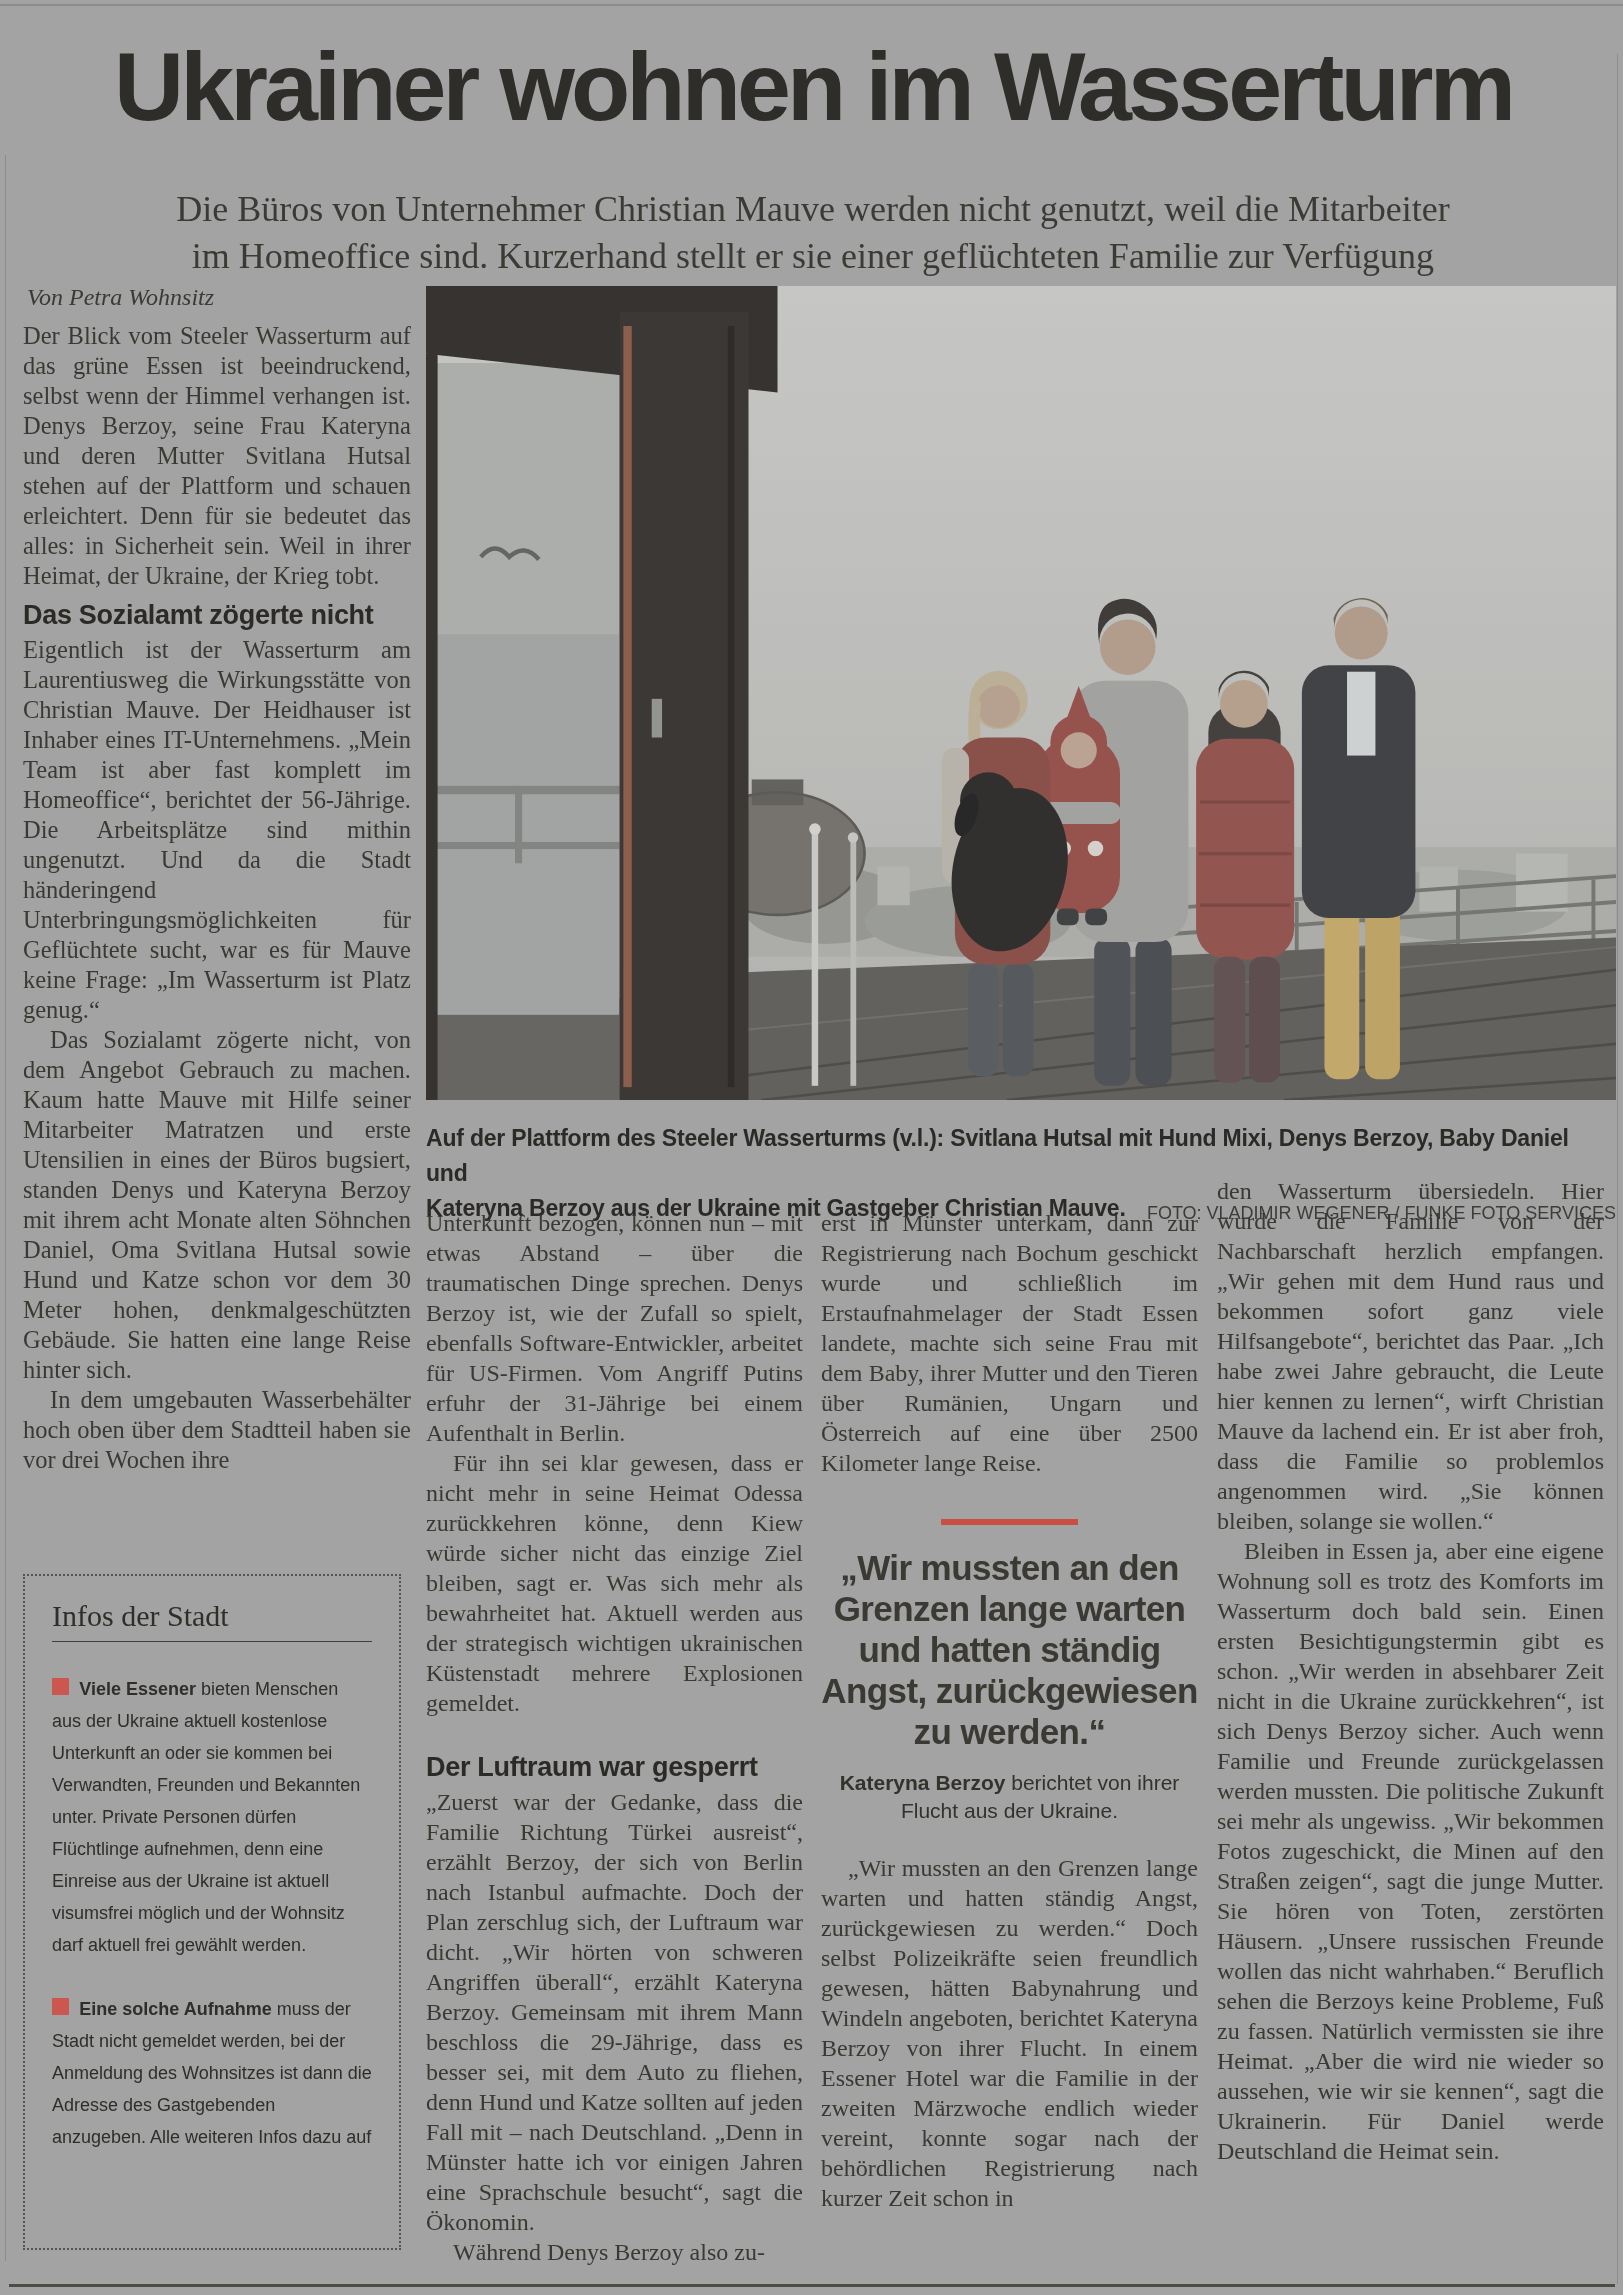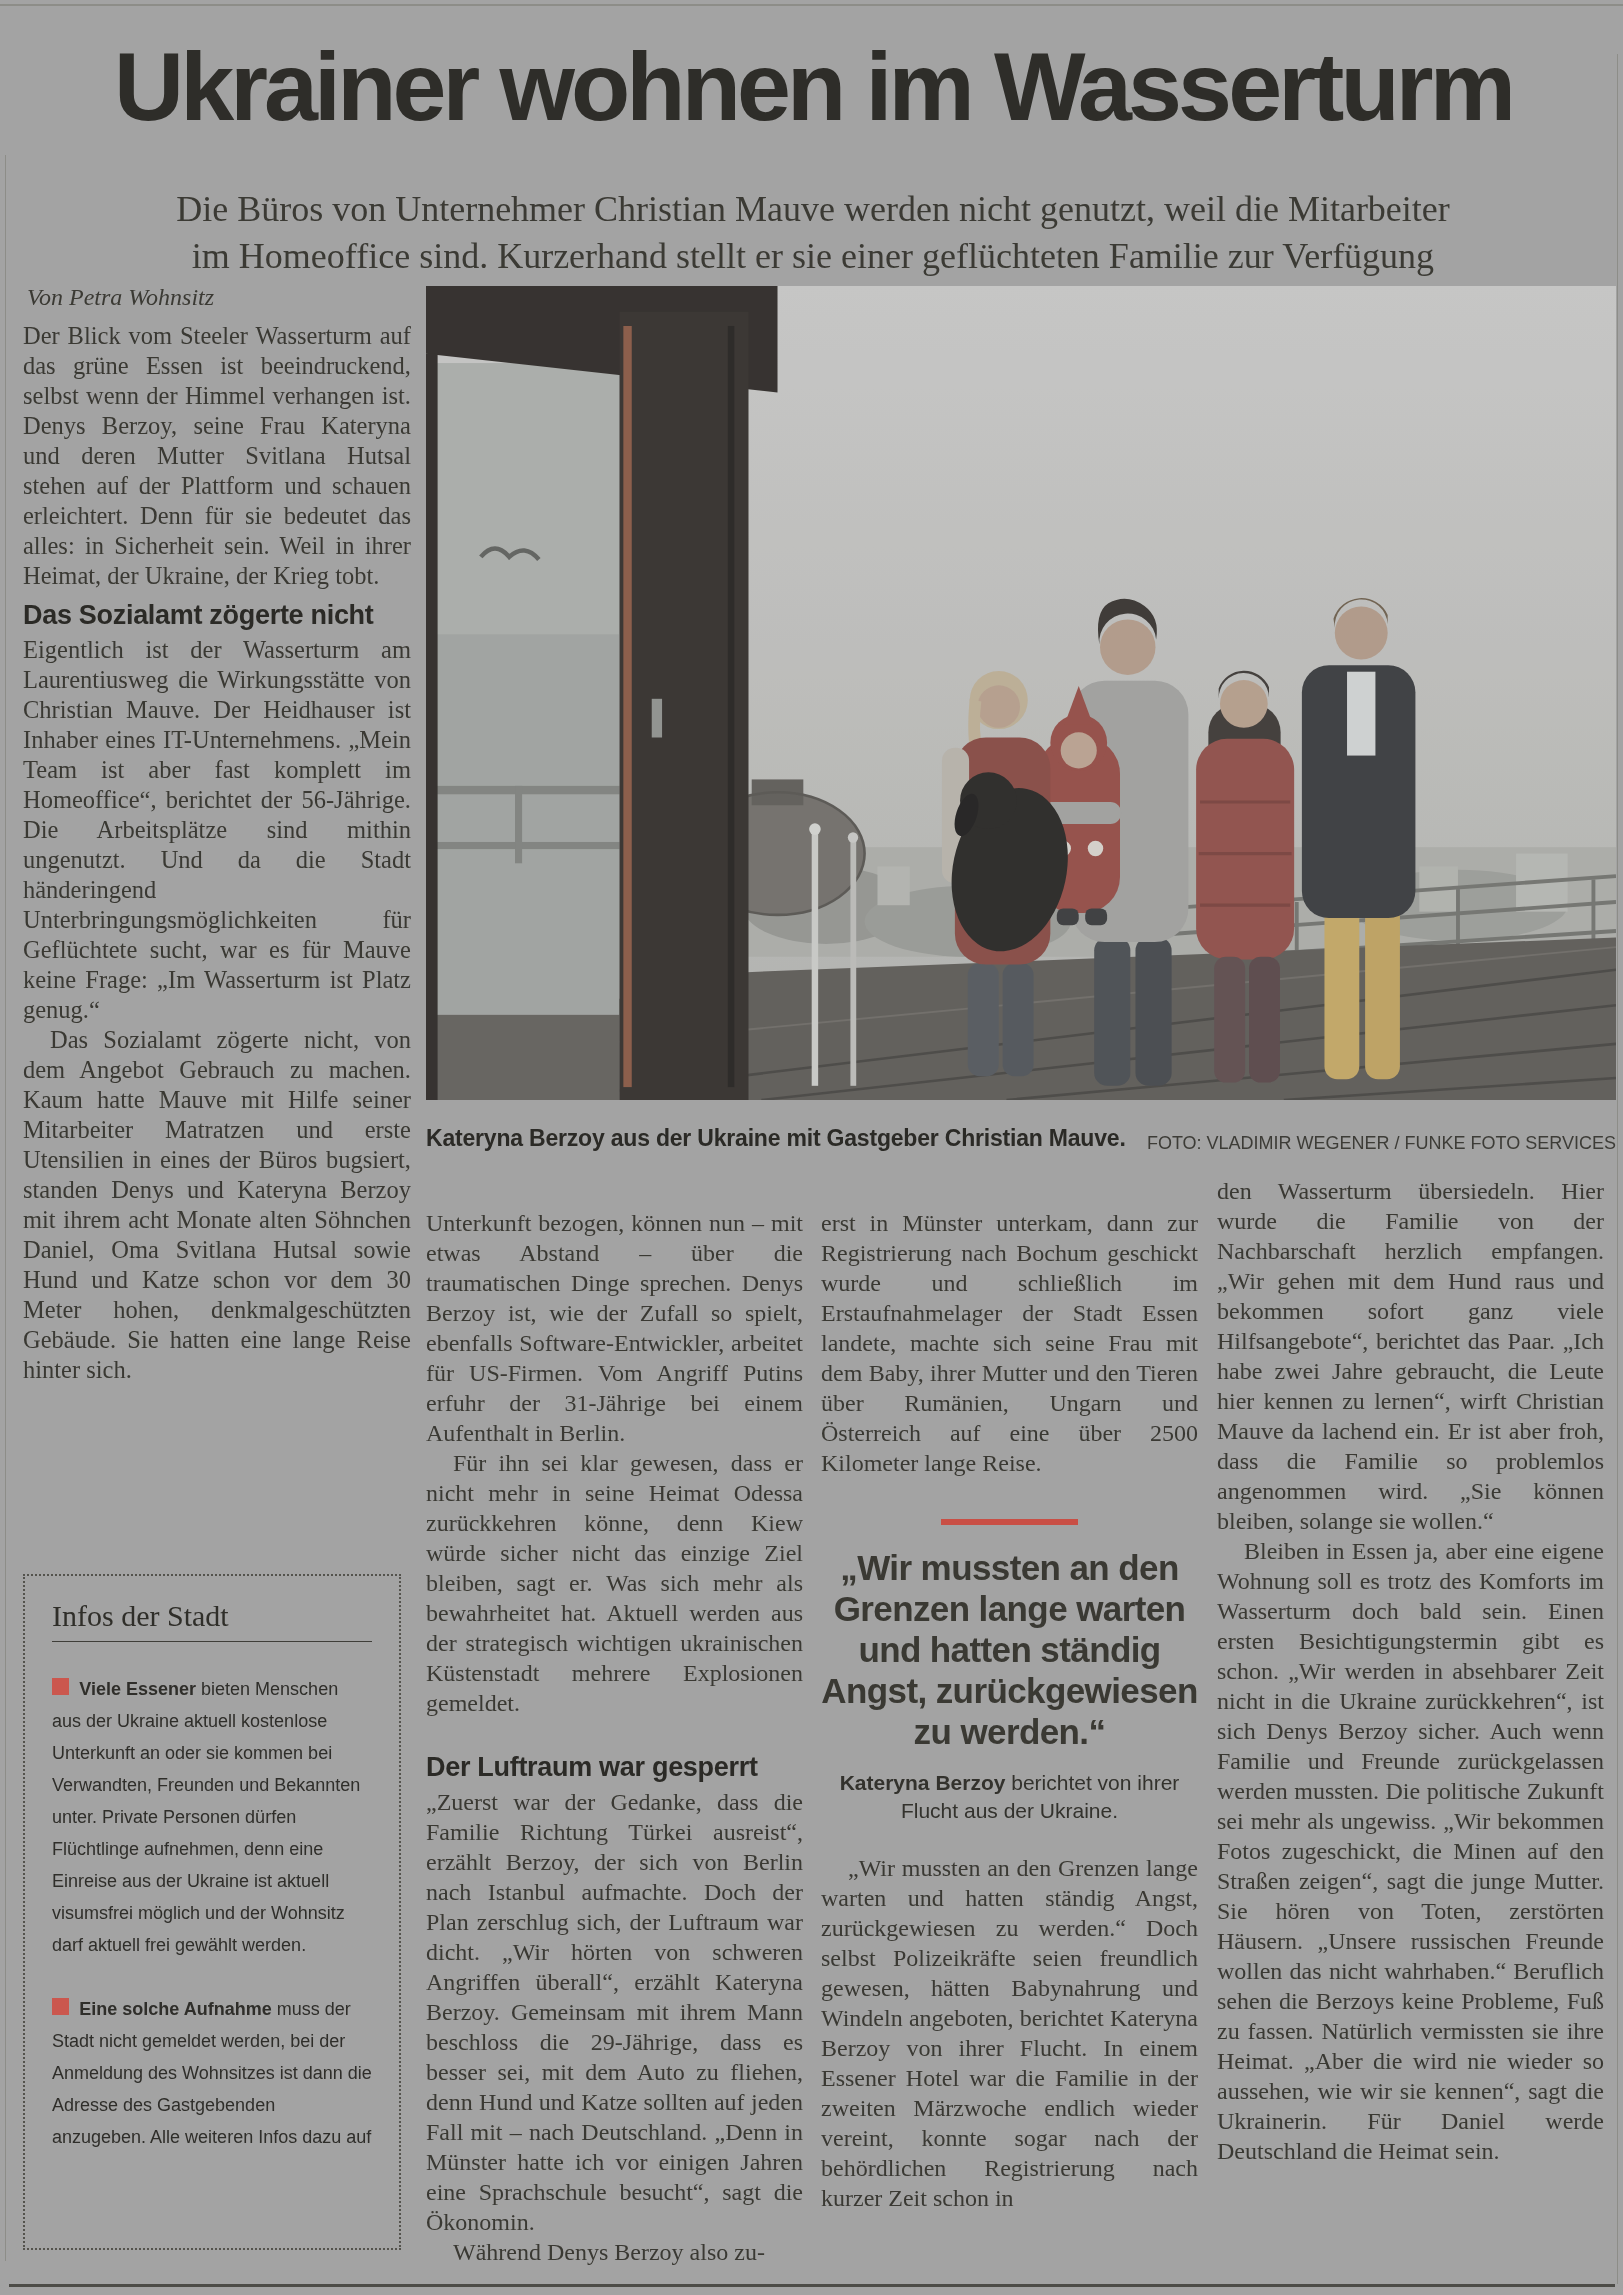--- a/index.html
+++ b/index.html
@@ -111,20 +111,21 @@
     <div>im Homeoffice sind. Kurzerhand stellt er sie einer geflüchteten Familie zur Verfügung</div>
   </div>
 
   <div id="byline">Von Petra Wohnsitz</div>
 
   <div id="col1" class="bodycol">
     <p>Der Blick vom Steeler Wasserturm auf das grüne Essen ist beeindruckend, selbst wenn der Himmel verhangen ist. Denys Berzoy, seine Frau Kateryna und deren Mutter Svitlana Hutsal stehen auf der Plattform und schauen erleichtert. Denn für sie bedeutet das alles: in Sicherheit sein. Weil in ihrer Heimat, der Ukraine, der Krieg tobt.</p>
     <div class="subhead">Das Sozialamt zögerte nicht</div>
     <p>Eigentlich ist der Wasserturm am Laurentiusweg die Wirkungsstätte von Christian Mauve. Der Heidhauser ist Inhaber eines IT-Unternehmens. „Mein Team ist aber fast komplett im Homeoffice“, berichtet der 56-Jährige. Die Arbeitsplätze sind mithin ungenutzt. Und da die Stadt händeringend Unterbringungsmöglichkeiten für Geflüchtete sucht, war es für Mauve keine Frage: „Im Wasserturm ist Platz genug.“</p>
     <p class="indent">Das Sozialamt zögerte nicht, von dem Angebot Gebrauch zu machen. Kaum hatte Mauve mit Hilfe seiner Mitarbeiter Matratzen und erste Utensilien in eines der Büros bugsiert, standen Denys und Kateryna Berzoy mit ihrem acht Monate alten Söhnchen Daniel, Oma Svitlana Hutsal sowie Hund und Katze schon vor dem 30 Meter hohen, denkmalgeschützten Gebäude. Sie hatten eine lange Reise hinter sich.</p>
+    <p class="indent">In dem umgebauten Wasserbehälter hoch oben über dem Stadtteil haben sie vor drei Wochen ihre</p>
   </div>
 
   <div id="infobox">
     <div class="title">Infos der Stadt</div>
     <div class="item">
       <span class="bullet"></span><b>Viele Essener</b><span> bieten Menschen aus der Ukraine aktuell kostenlose Unterkunft an oder sie kommen bei Verwandten, Freunden und Bekannten unter. Private Personen dürfen Flüchtlinge aufnehmen, denn eine Einreise aus der Ukraine ist aktuell visumsfrei möglich und der Wohnsitz darf aktuell frei gewählt werden.</span>
     </div>
     <div class="item">
       <span class="bullet"></span><b>Eine solche Aufnahme</b><span> muss der Stadt nicht gemeldet werden, bei der Anmeldung des Wohnsitzes ist dann die Adresse des Gastgebenden anzugeben. Alle weiteren Infos dazu auf </span>
     </div>
@@ -256,20 +257,21 @@
           <circle cx="872" cy="798" r="44" fill="#1c1a17"></circle>
           <ellipse cx="838" cy="820" rx="16" ry="34" fill="#121110" transform="rotate(18 838 820)"></ellipse>
         </g>
       </g>
 
       <rect x="0" y="0" width="1845" height="1262" fill="#c9c7c2" opacity="0.10"></rect>
     </svg>
   </div>
 
   <div id="caption">
+    <div>Auf der Plattform des Steeler Wasserturms (v.l.): Svitlana Hutsal mit Hund Mixi, Denys Berzoy, Baby Daniel und</div>
     <div>
       <span class="credit">FOTO: VLADIMIR WEGENER / FUNKE FOTO SERVICES</span>
       <span>Kateryna Berzoy aus der Ukraine mit Gastgeber Christian Mauve.</span>
     </div>
   </div>
 
   <div id="col2" class="bodycol">
     <p>Unterkunft bezogen, können nun – mit etwas Abstand – über die traumatischen Dinge sprechen. Denys Berzoy ist, wie der Zufall so spielt, ebenfalls Software-Entwickler, arbeitet für US-Firmen. Vom Angriff Putins erfuhr der 31-Jährige bei einem Aufenthalt in Berlin.</p>
     <p class="indent">Für ihn sei klar gewesen, dass er nicht mehr in seine Heimat Odessa zurückkehren könne, denn Kiew würde sicher nicht das einzige Ziel bleiben, sagt er. Was sich mehr als bewahrheitet hat. Aktuell werden aus der strategisch wichtigen ukrainischen Küstenstadt mehrere Explosionen gemeldet.</p>
     <div class="subhead spaced">Der Luftraum war gesperrt</div>

